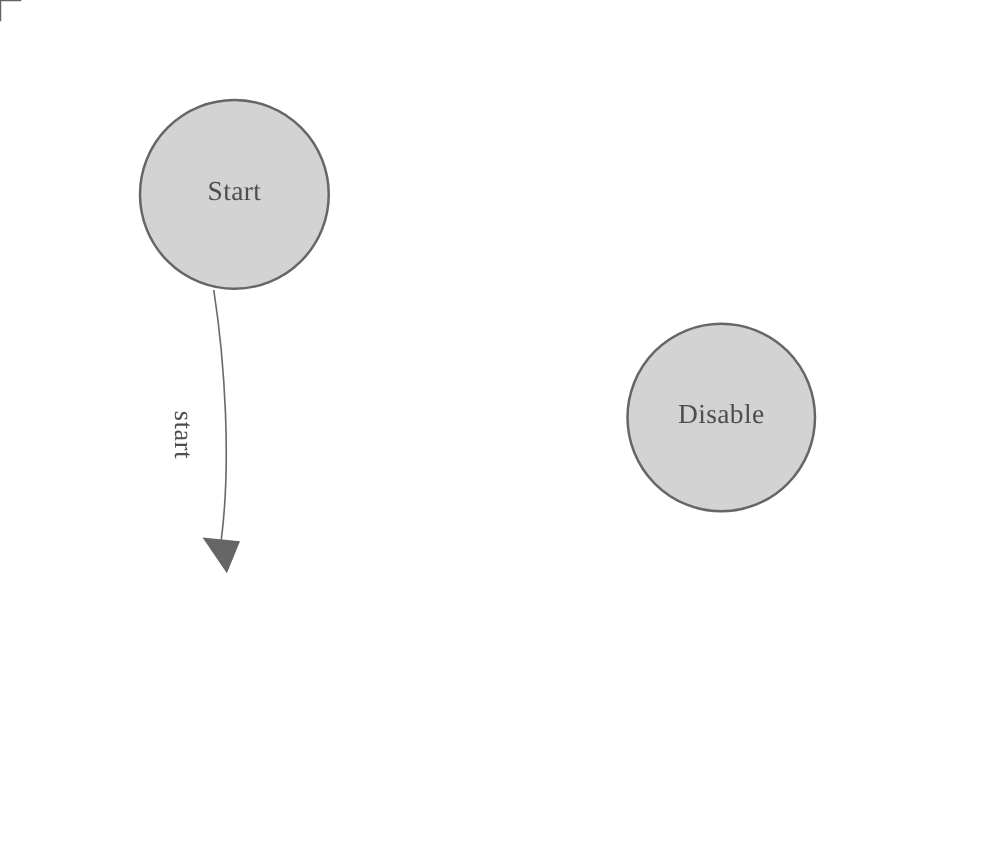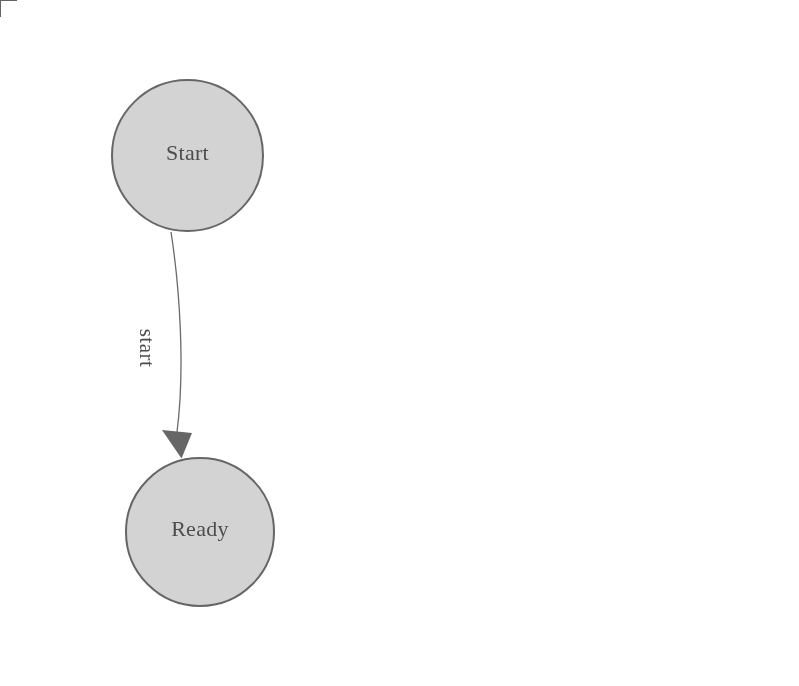--- a/index.html
+++ b/index.html
@@ -89,18 +89,18 @@
     <path class="edge-path" d="M171,232 C180,290 185,370 177,432"></path>
     <polygon class="edge-arrow" points="162,430 192,433 181.5,458.5"></polygon>
   </svg>
 
   <div class="edge-label">start</div>
 
   <div class="node node-start">
     <span class="node-label">Start</span>
   </div>
 
-  <div class="node node-ready">
-    <span class="node-label">Ready</span>
+
+  <div class="node node-disable">
+    <span class="node-label">Disable</span>
   </div>
-
 
 </div>
 
 </body></html>

